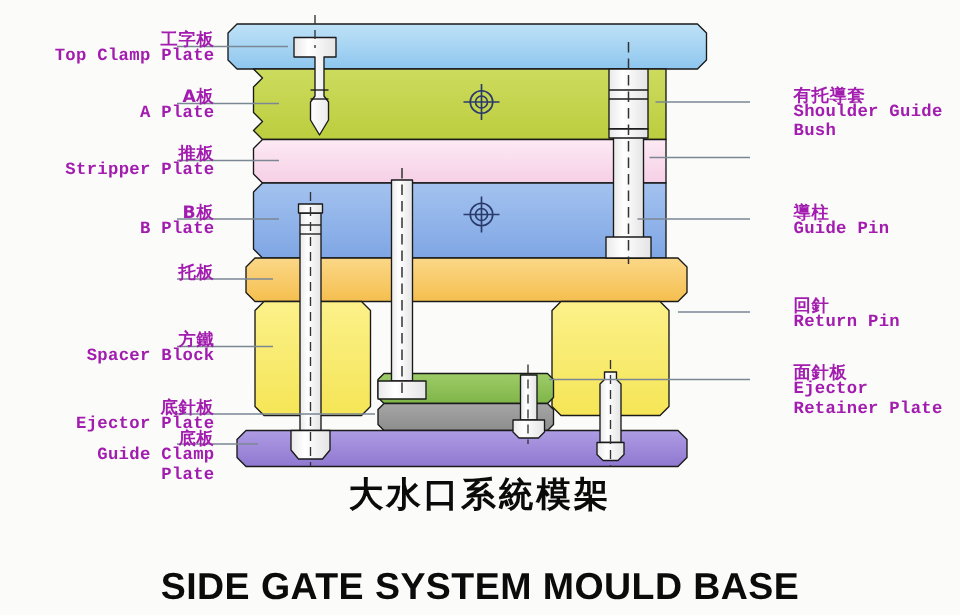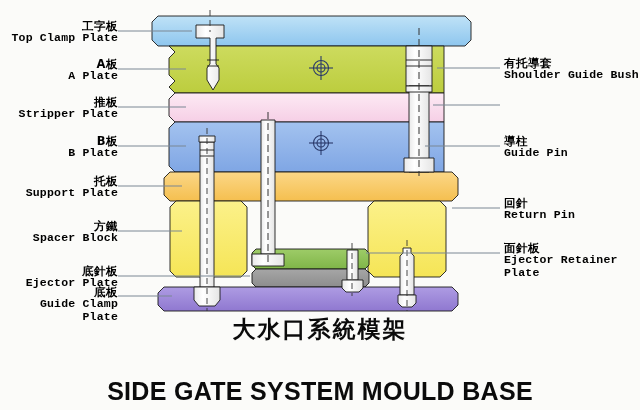--- a/index.html
+++ b/index.html
@@ -6,21 +6,21 @@
   body{
     width:640px;height:410px;
     background:#fbfbf9;
     font-family:"Liberation Serif", serif;
     overflow:hidden;
     position:relative;
   }
   #root{position:absolute;left:0;top:0;width:640px;height:410px;}
 
   
-  .lbl{position:absolute;line-height:1.08;color:#000000;}
+  .lbl{position:absolute;line-height:1.08;color:#a21caf;margin-left:25px;}
   .lbl .cn{font-family:"DejaVu Sans", sans-serif;font-weight:700;font-size:11.5px;letter-spacing:.5px;}
   .lbl .en{font-family:Liberation Mono, monospace;font-weight:700;font-size:11.5px;letter-spacing:.2px;}
   .lbl.left{text-align:right;}
   .lbl.right{text-align:left;}
 
   
   #diagram{position:absolute;left:0;top:0;width:640px;height:410px;}
 
   
   #title-cn{
@@ -218,21 +218,20 @@
   <div class="lbl left" style="left:0;top:96px;width:118px;">
     <div class="cn">推板</div>
     <div class="en">Stripper Plate</div>
   </div>
   <div class="lbl left" style="left:0;top:135px;width:118px;">
     <div class="cn">B板</div>
     <div class="en">B Plate</div>
   </div>
   <div class="lbl left" style="left:0;top:175px;width:118px;">
     <div class="cn">托板</div>
-    <div class="en">Support Plate</div>
   </div>
   <div class="lbl left" style="left:0;top:220px;width:118px;">
     <div class="cn">方鐵</div>
     <div class="en">Spacer Block</div>
   </div>
   <div class="lbl left" style="left:0;top:265px;width:118px;">
     <div class="cn">底針板</div>
     <div class="en">Ejector Plate</div>
   </div>
   <div class="lbl left" style="left:0;top:286px;width:118px;">

